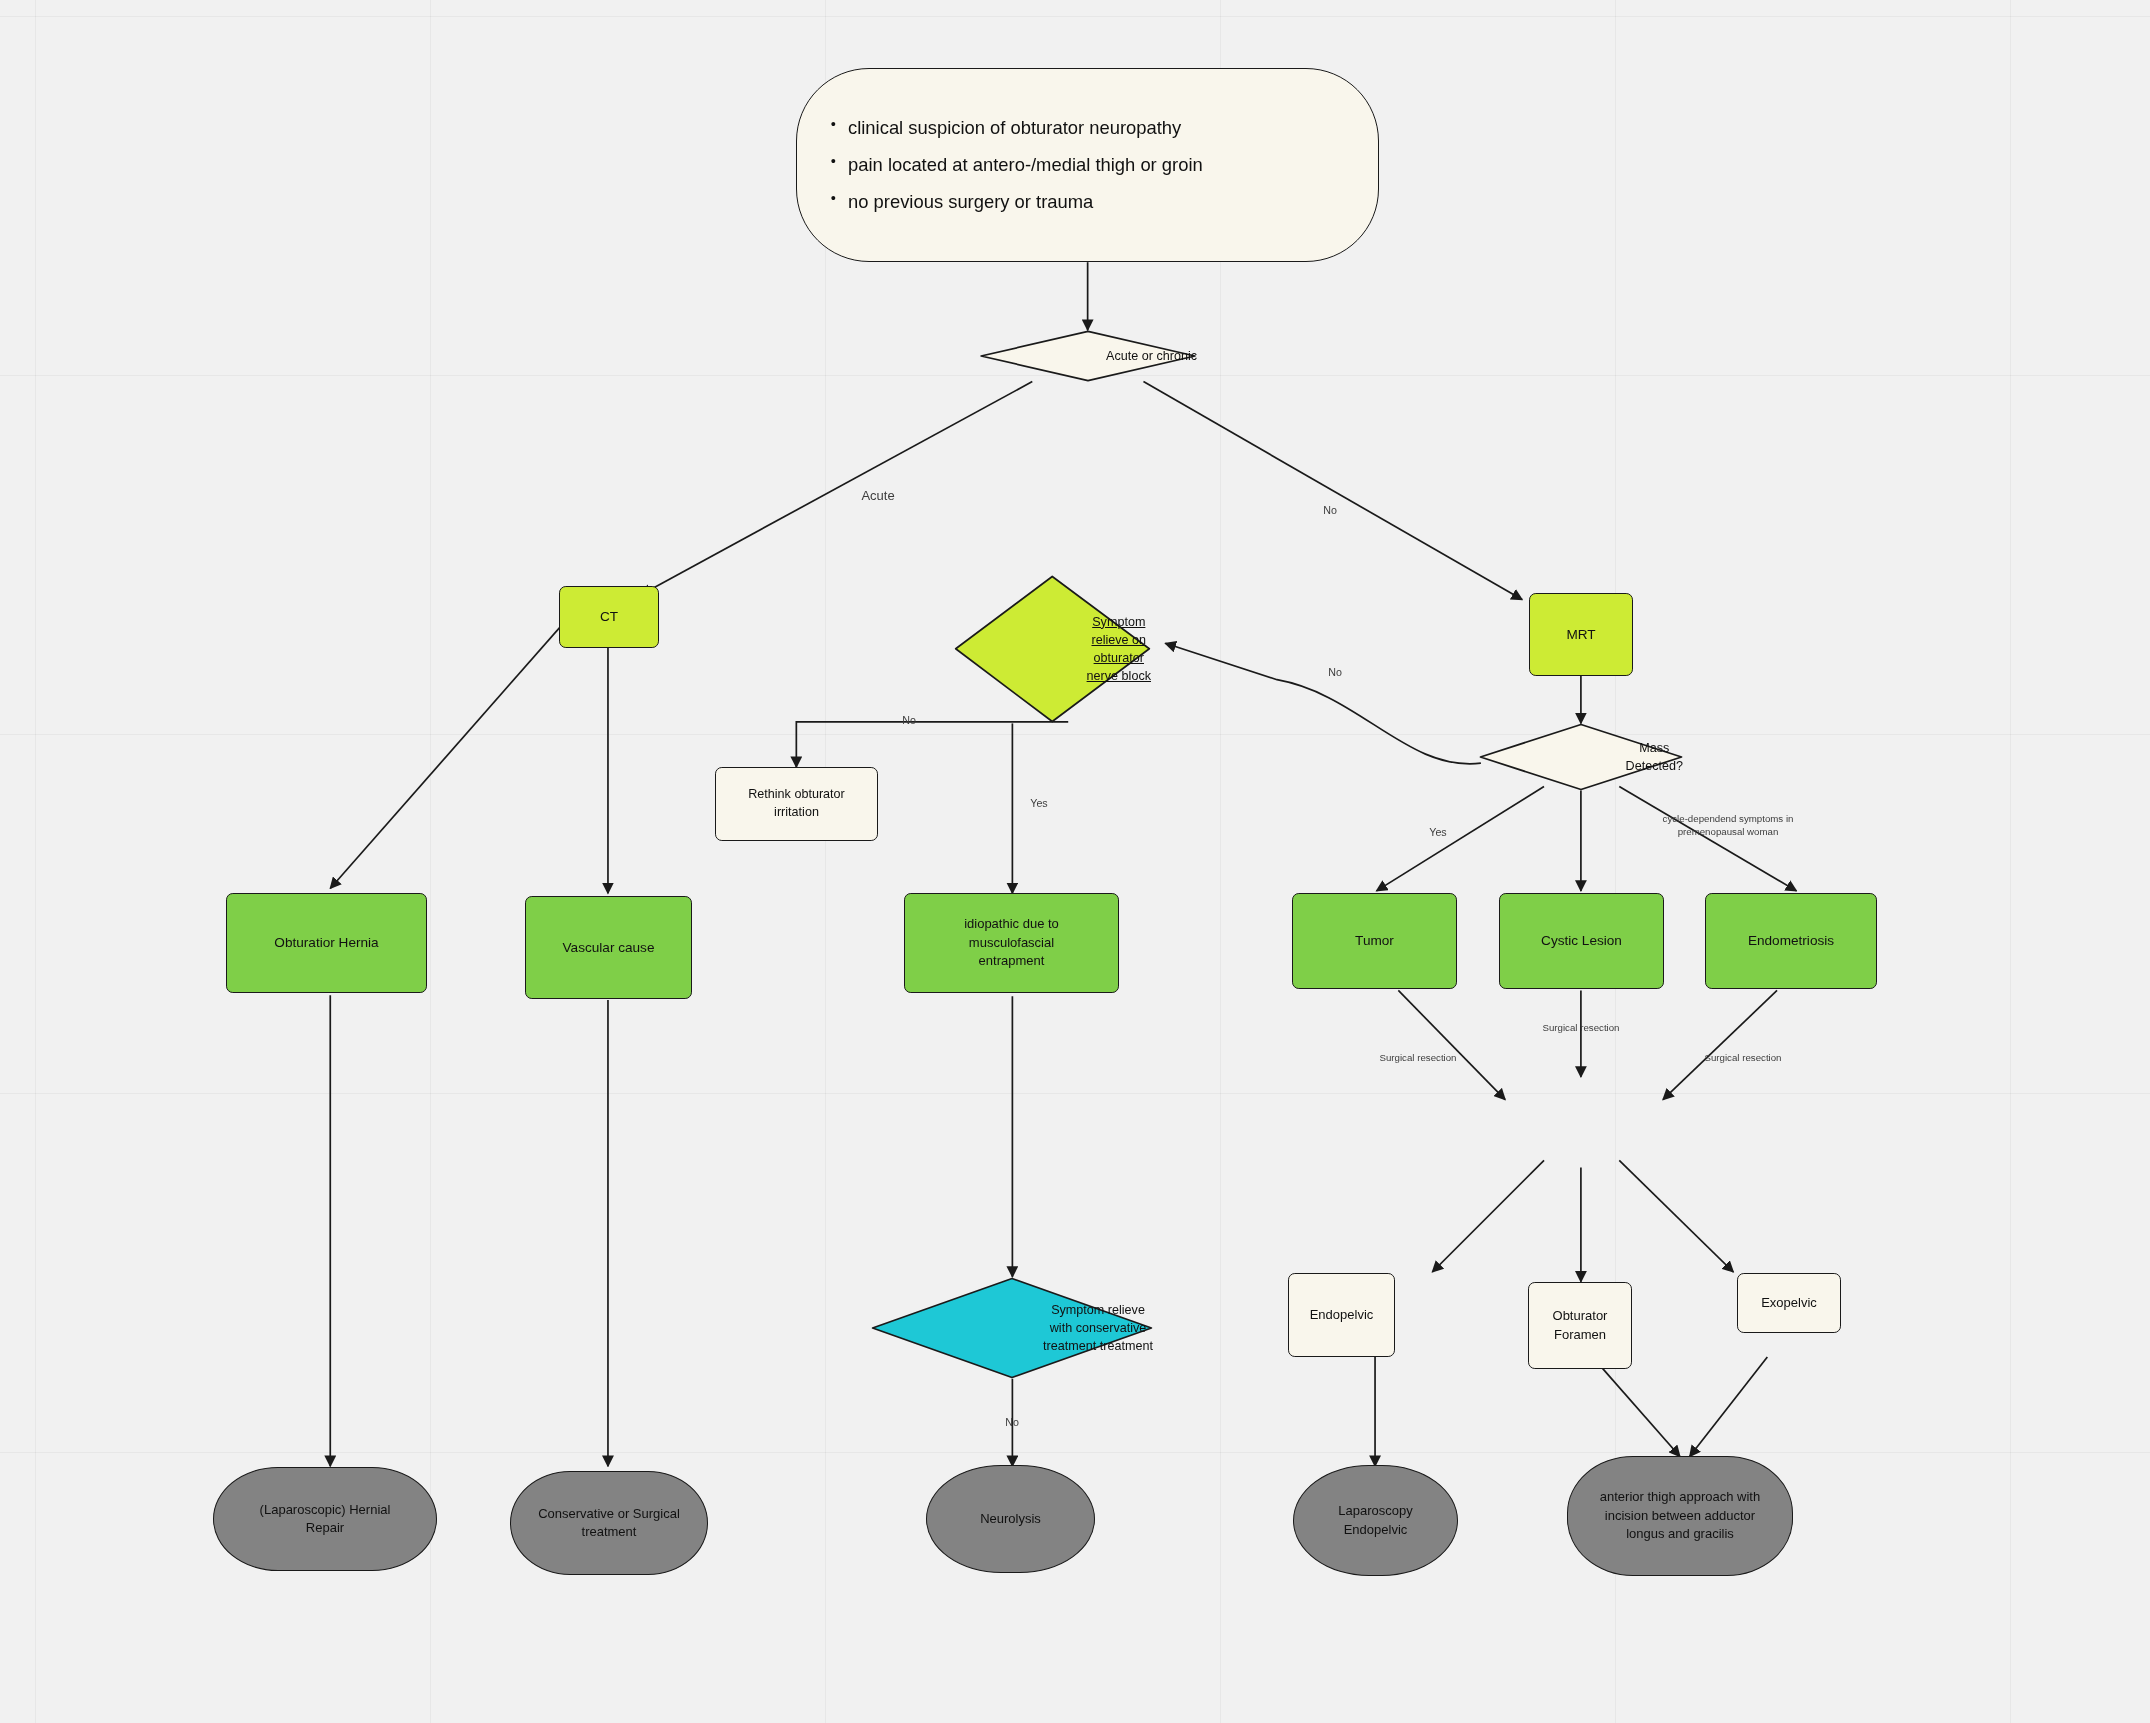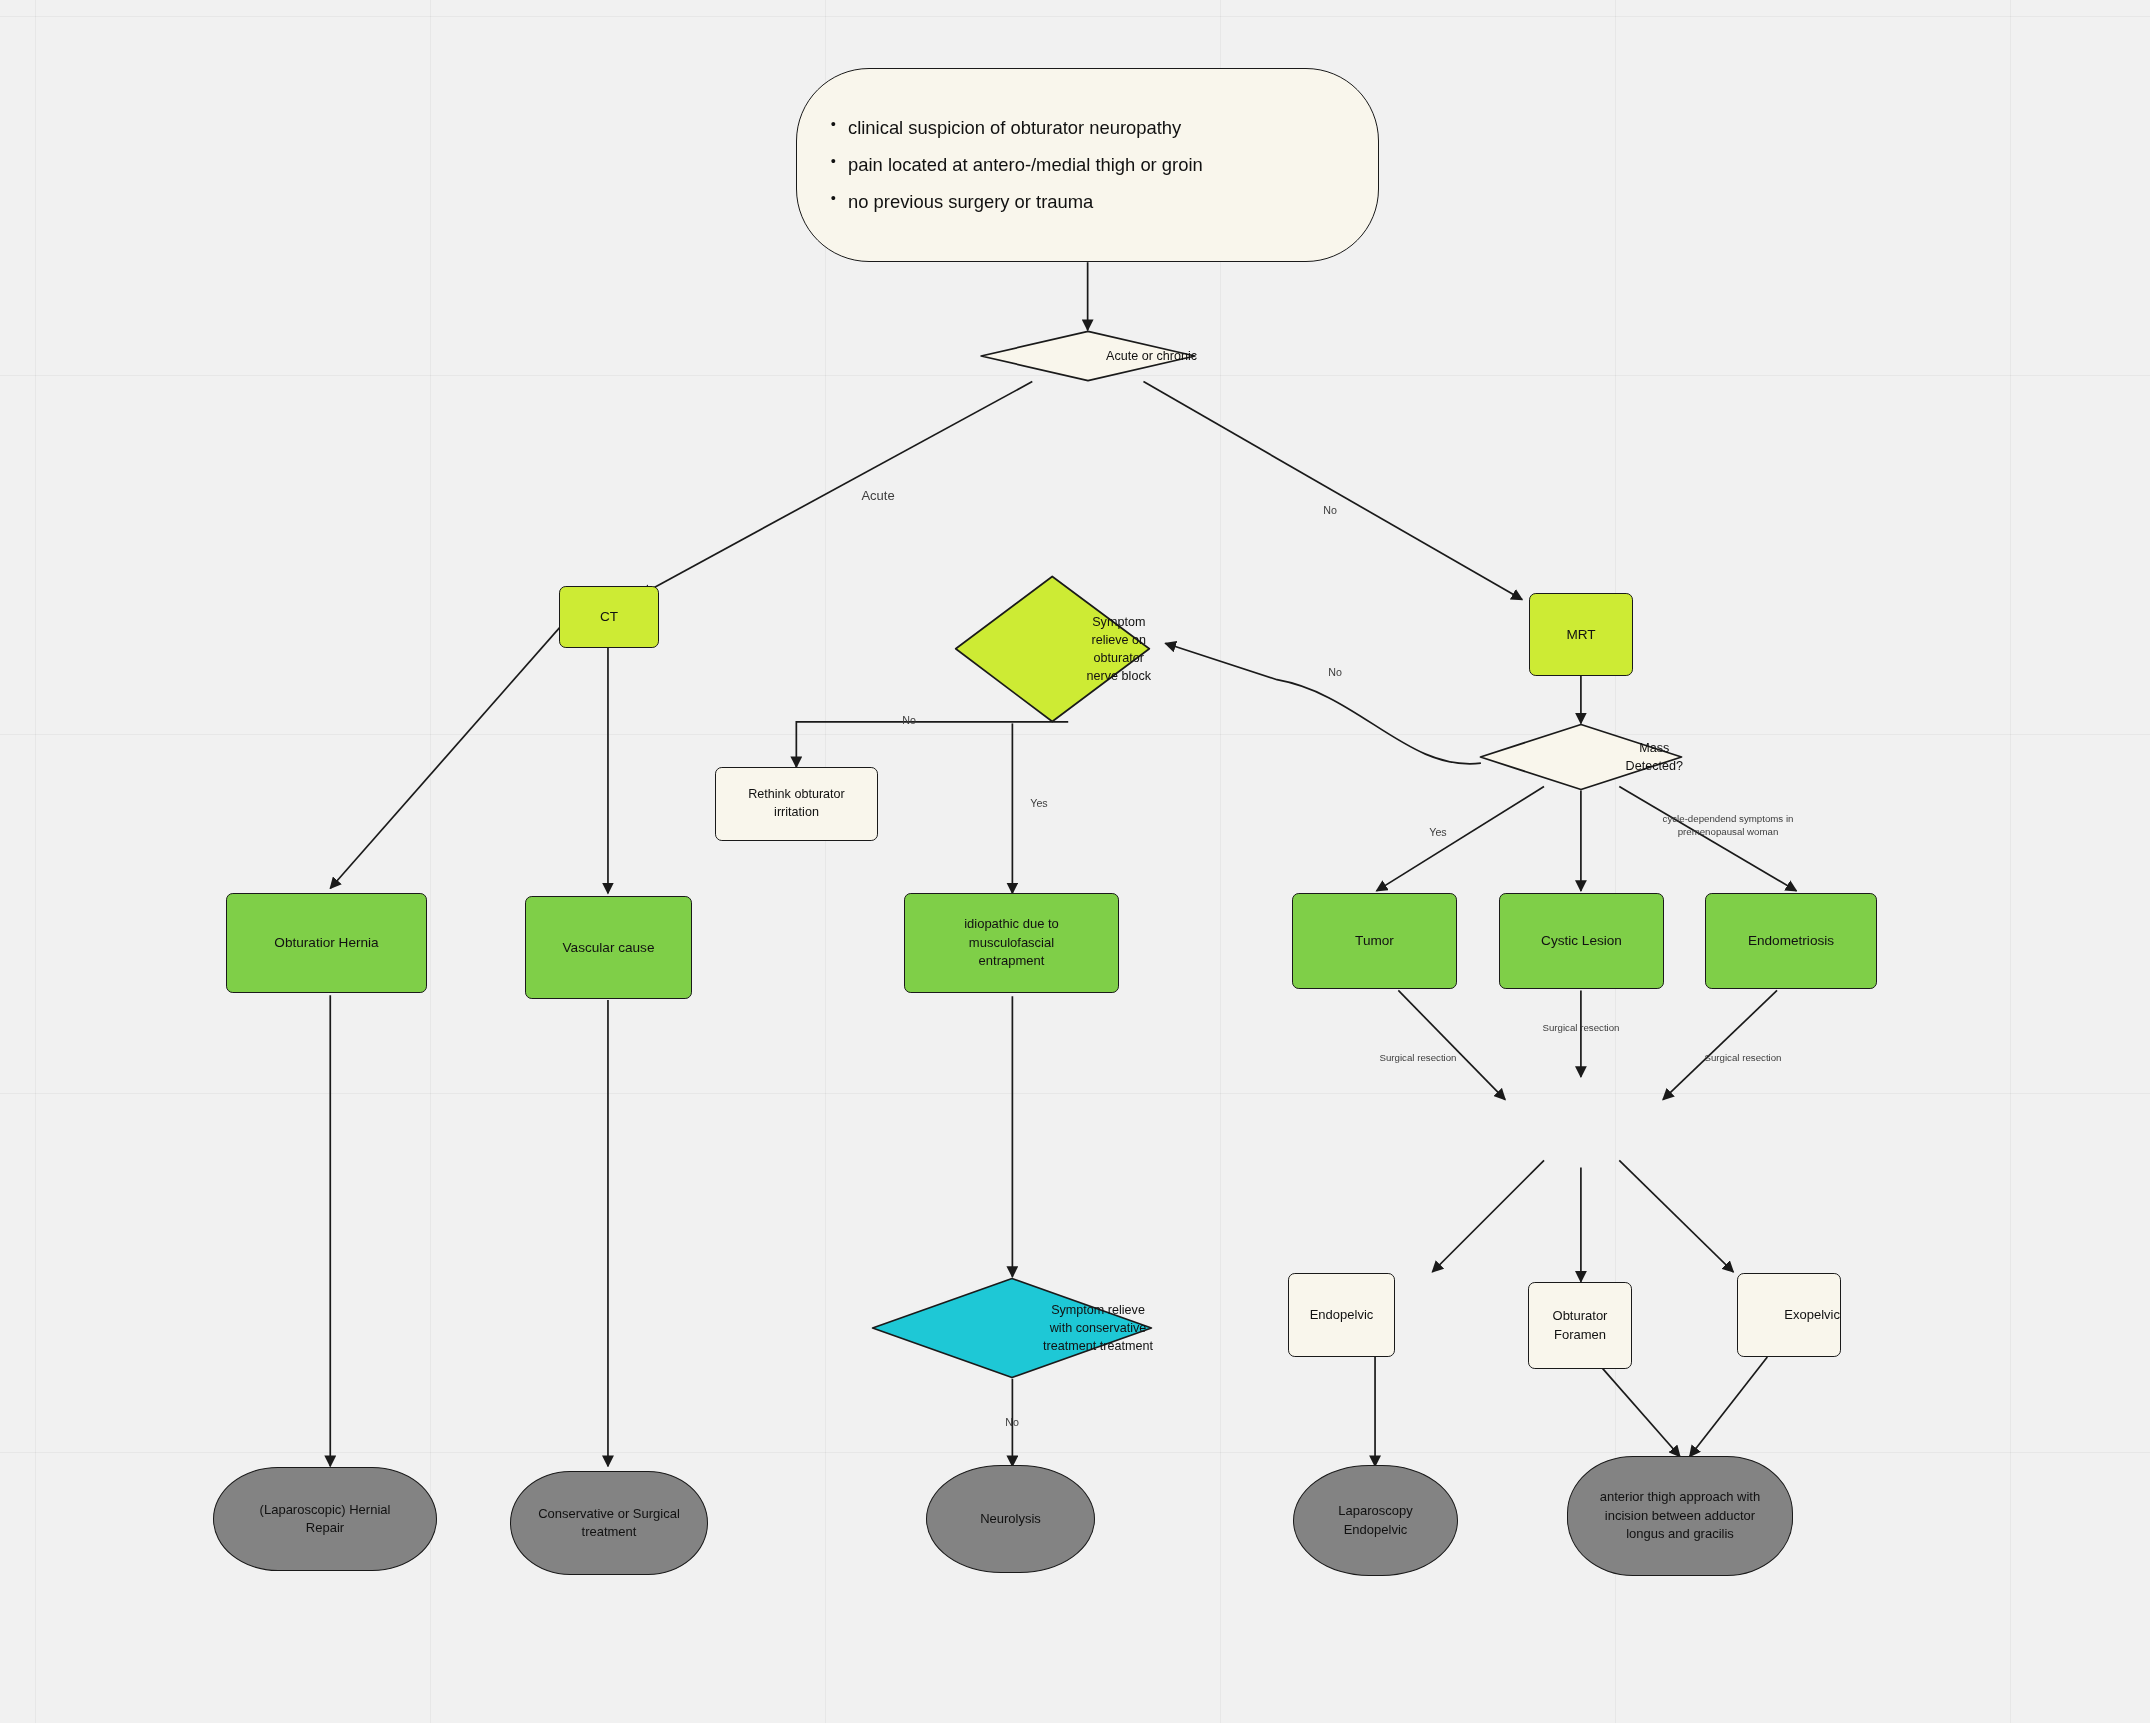--- a/index.html
+++ b/index.html
@@ -124,21 +124,21 @@
   </div>
 
   <div class="node rect green-light" style="left:1529px;top:593px;width:104px;height:83px;font-size:13.6px;">
     <span>MRT</span>
   </div>
 
   <div class="diamond-wrap" style="left:954px;top:575px;width:197px;height:148px;">
     <svg width="197" height="148" viewBox="0 0 405 305">
       <polygon points="202,3 402,152 202,302 3,152" fill="#cdeb34" stroke="#1a1a1a" stroke-width="3.5" stroke-linejoin="round"></polygon>
     </svg>
-    <span class="dlabel" style="font-size:12.6px;">Symptom
+    <span class="dlabel" style="font-size:12.6px;text-decoration:underline;">Symptom
 relieve on
 obturator
 nerve block</span>
   </div>
 
   <div class="diamond-wrap" style="left:1479px;top:723px;width:204px;height:68px;">
     <svg width="204" height="68" viewBox="0 0 420 140">
       <polygon points="210,3 417,70 210,137 3,70" fill="#f9f6ec" stroke="#1a1a1a" stroke-width="3.5" stroke-linejoin="round"></polygon>
     </svg>
     <span class="dlabel" style="font-size:12.6px;">Mass
@@ -188,21 +188,21 @@
 
   <div class="node rect cream" style="left:1288px;top:1273px;width:107px;height:84px;font-size:13px;">
     <span>Endopelvic</span>
   </div>
 
   <div class="node rect cream" style="left:1528px;top:1282px;width:104px;height:87px;font-size:13px;white-space:pre-line;">
     <span>Obturator
 Foramen</span>
   </div>
 
-  <div class="node rect cream" style="left:1737px;top:1273px;width:104px;height:84px;font-size:13px;justify-content:flex-end;">
+  <div class="node rect cream" style="left:1737px;top:1273px;width:104px;height:60px;font-size:13px;">
     <span>Exopelvic</span>
   </div>
 
   <div class="node stadium gray" style="left:213px;top:1467px;width:224px;height:104px;font-size:13px;white-space:pre-line;border-radius:66px/53px;">
     <span>(Laparoscopic) Hernial
 Repair</span>
   </div>
 
   <div class="node stadium gray" style="left:510px;top:1471px;width:198px;height:104px;font-size:13px;white-space:pre-line;border-radius:61px/53px;">
     <span>Conservative or Surgical

